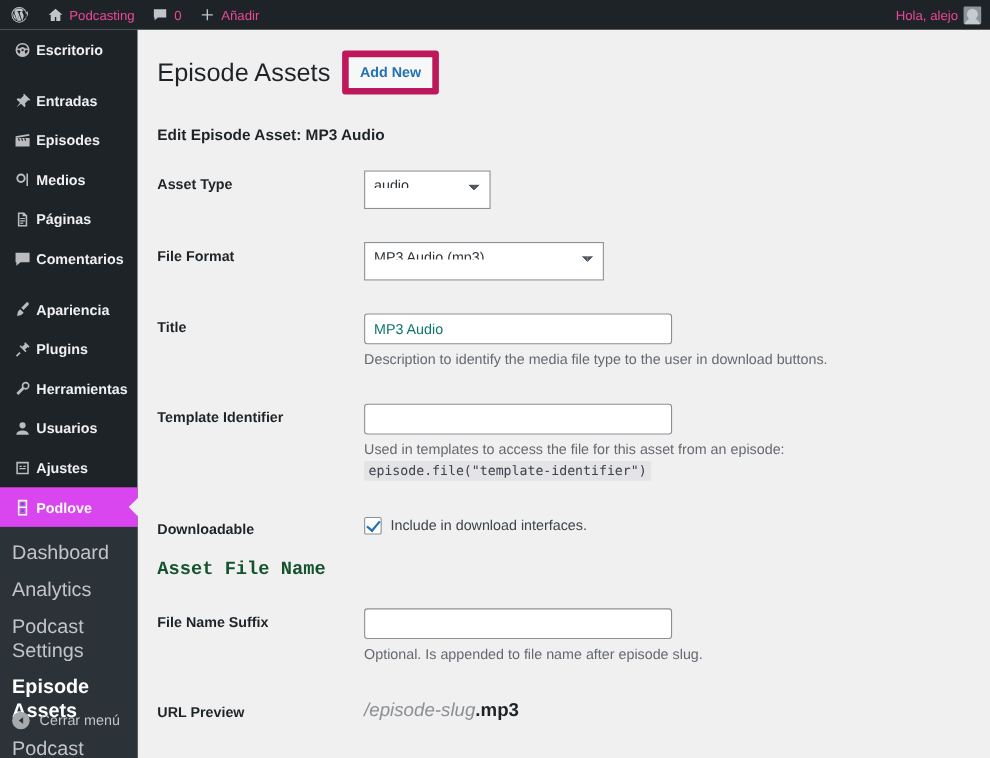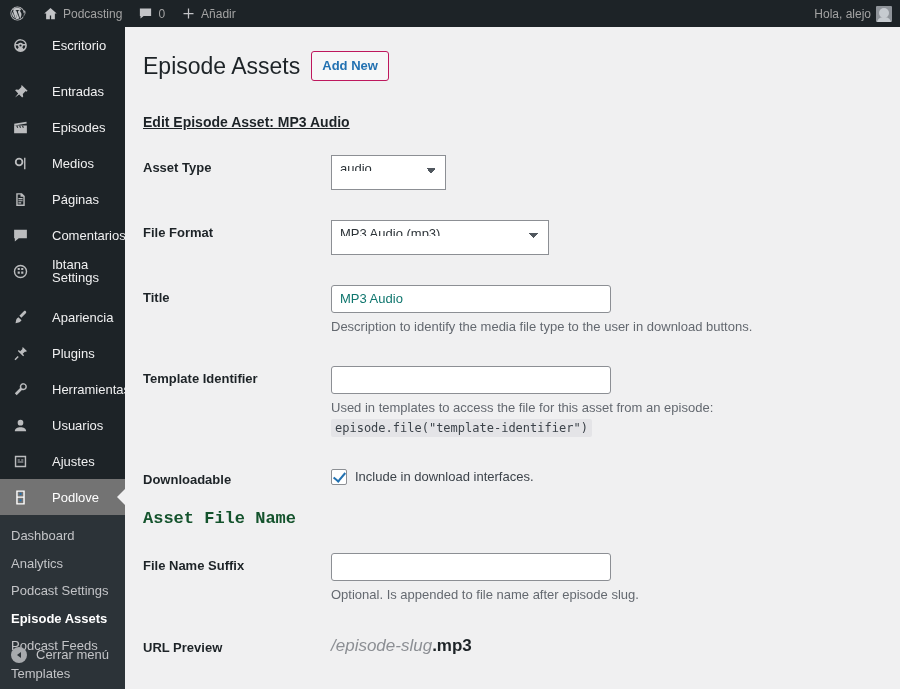--- a/index.html
+++ b/index.html
@@ -26,21 +26,21 @@
     align-items: center;
     font-size: 12px;
     z-index: 50;
   }
   .ab-item {
     display: flex;
     align-items: center;
     height: 27px;
     padding: 0 8px;
     gap: 5px;
-    color: #a3a3a3;
+    color: #ec4899;
     white-space: nowrap;
     cursor: pointer;
   }
   .ab-wp-logo { padding: 0 9px 0 9px; }
   .ab-spacer { flex: 1; }
   .ab-avatar {
     width: 16px; height: 16px;
     background: #8f949a;
     border-radius: 1px;
     position: relative;
@@ -72,31 +72,31 @@
     width: 125px;
     height: 662px;
     background: #1d2327;
     z-index: 40;
   }
   .menu-top {
     display: flex;
     align-items: center;
     height: 36px;
     padding: 0 0 0 11px;
-    gap: 23px;
+    gap: 4px;
     color: #f0f0f1;
     font-size: 13px;
-    font-weight: 400;
+    font-weight: 700;
     cursor: pointer;
     position: relative;
   }
   .menu-top .mlabel { line-height: 1; }
   .menu-top .micon { width: 18px; height: 18px; display:flex; align-items:center; justify-content:center; opacity: .75; flex: 0 0 18px;}
   .menu-top.current {
-    background: #737373;
+    background: #d946ef;
     color: #fff;
     align-items: center;
   }
   .menu-top.current .micon { opacity: 1; }
   .menu-arrow {
     position: absolute;
     right: -1px; top: 50%;
     margin-top: -9px;
     width: 0; height: 0;
     border-style: solid;
@@ -105,21 +105,21 @@
   }
   .menu-sep { height: 10px; }
   .submenu {
     background: #2c3338;
     padding: 7px 0 8px 0;
   }
   .submenu-item {
     display: block;
     padding: 6px 0 6px 11px;
     color: #c3c4c7;
-    font-size: 13px;
+    font-size: 18px;
     line-height: 1.2;
     cursor: pointer;
   }
   .submenu-item.current { color: #fff; font-weight: 700; }
   .collapse-row {
     display: flex;
     align-items: flex-start;
     gap: 9px;
     padding: 0 0 0 11px;
     height: 34px;
@@ -171,34 +171,33 @@
     padding: 9px 0 4px 0;
     line-height: 1.3;
   }
   .page-title-action {
     display: inline-block;
     font-size: 13px;
     line-height: 2.15384615;
     padding: 0 10px;
     color: #2271b1;
     background: #f6f7f7;
-    border: 1px solid #be185d;
+    border: 6px solid #be185d;
     border-radius: 3px;
     font-weight: 600;
     cursor: pointer;
     white-space: nowrap;
     margin-top: 3px;
   }
   h2.section-heading {
     font-size: 14px;
     font-weight: 700;
     color: #1d2327;
     margin: 28px 0 0 0;
     padding: 0;
-    text-decoration: underline;
   }
   h3.group-heading {
     font-size: 17px;
     font-weight: 600;
     color: #14532d;
     margin: 0;
     padding: 0;
     font-family: Liberation Mono, monospace;
   }
 
@@ -453,29 +452,20 @@
 
   <div class="menu-top">
     <span class="micon">
       <svg class="icon-svg" width="17" height="17" viewBox="0 0 24 24" fill="#f0f0f1">
         <path d="M3 4h18v12H9.5L4 20.5V16H3V4z"></path>
       </svg>
     </span>
     <span class="mlabel">Comentarios</span>
   </div>
 
-  <div class="menu-top">
-    <span class="micon">
-      <svg class="icon-svg" width="17" height="17" viewBox="0 0 24 24" fill="#f0f0f1">
-        <path d="M12 2.5A9.5 9.5 0 1 0 12 21.5 9.5 9.5 0 0 0 12 2.5zm0 2A7.5 7.5 0 1 1 12 19.5 7.5 7.5 0 0 1 12 4.5z"></path>
-        <path d="M8 7h3v3H8V7zm5 0h3v3h-3V7zM8 12h3v3H8v-3zm5 0h3v3h-3v-3z"></path>
-      </svg>
-    </span>
-    <span class="mlabel">Ibtana Settings</span>
-  </div>
 
   <div class="menu-sep"></div>
 
   <div class="menu-top">
     <span class="micon">
       <svg class="icon-svg" width="17" height="17" viewBox="0 0 24 24" fill="#f0f0f1">
         <path d="M19.5 3.2c-.8-.8-2-.8-2.8 0l-6.3 6.3 2.8 2.8 6.3-6.3c.8-.8.8-2 0-2.8zM9 11.5l-2 2c-.6.6-1 1.4-1.2 2.3L5 20l4.2-.8c.9-.2 1.7-.6 2.3-1.2l2-2L9 11.5z"></path>
       </svg>
     </span>
     <span class="mlabel">Apariencia</span>

